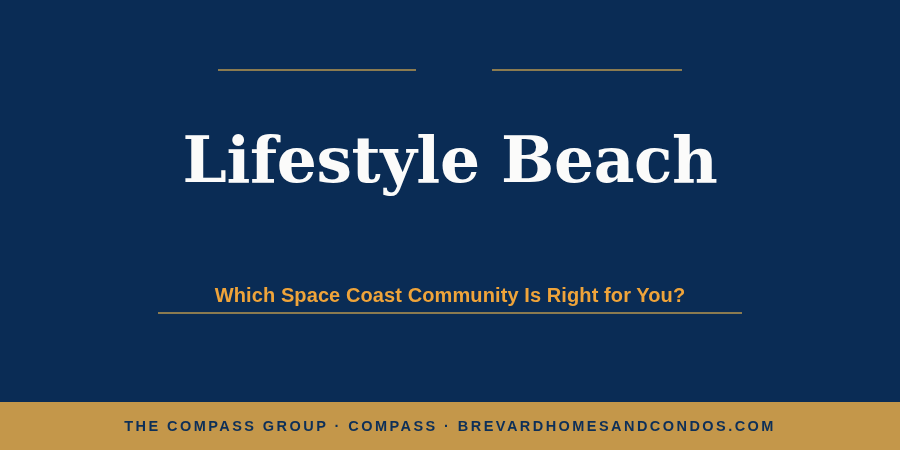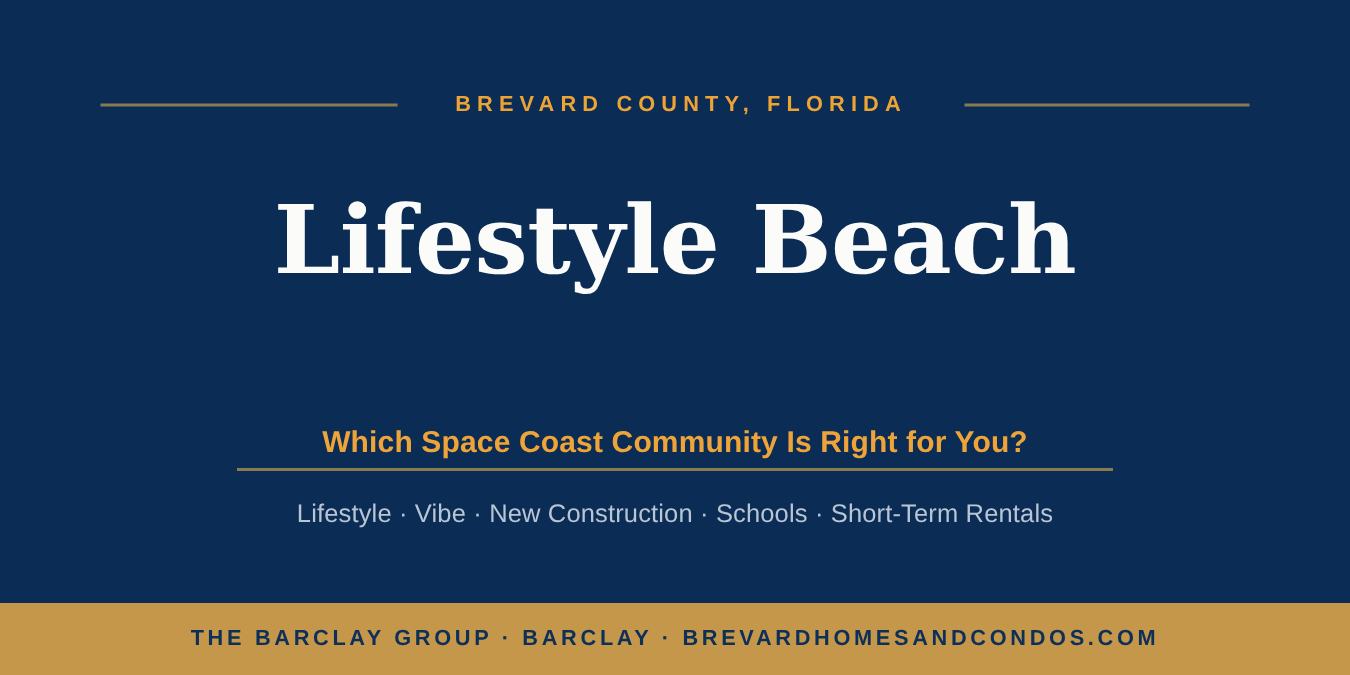--- a/index.html
+++ b/index.html
@@ -135,31 +135,29 @@
     line-height: 1;
   }
 </style>
 </head>
 <body>
 
 <div class="banner">
 
   <div class="eyebrow-row">
     <div class="eyebrow-rule left"></div>
-    <div class="eyebrow-text">BREVARD COUNTY, FLORIDA</div>
     <div class="eyebrow-rule right"></div>
   </div>
 
   <div class="title-block">
     <div class="title-line">Lifestyle Beach</div>
   </div>
 
   <div class="subtitle">Which Space Coast Community Is Right for You?</div>
 
   <div class="divider"></div>
 
-  <div class="tagline">Lifestyle · Vibe · New Construction · Schools · Short-Term Rentals</div>
 
   <div class="footer-bar">
-    <div class="footer-text">THE BARCLAY GROUP · BARCLAY · BREVARDHOMESANDCONDOS.COM</div>
+    <div class="footer-text">THE COMPASS GROUP · COMPASS · BREVARDHOMESANDCONDOS.COM</div>
   </div>
 
 </div>
 
 </body></html>

